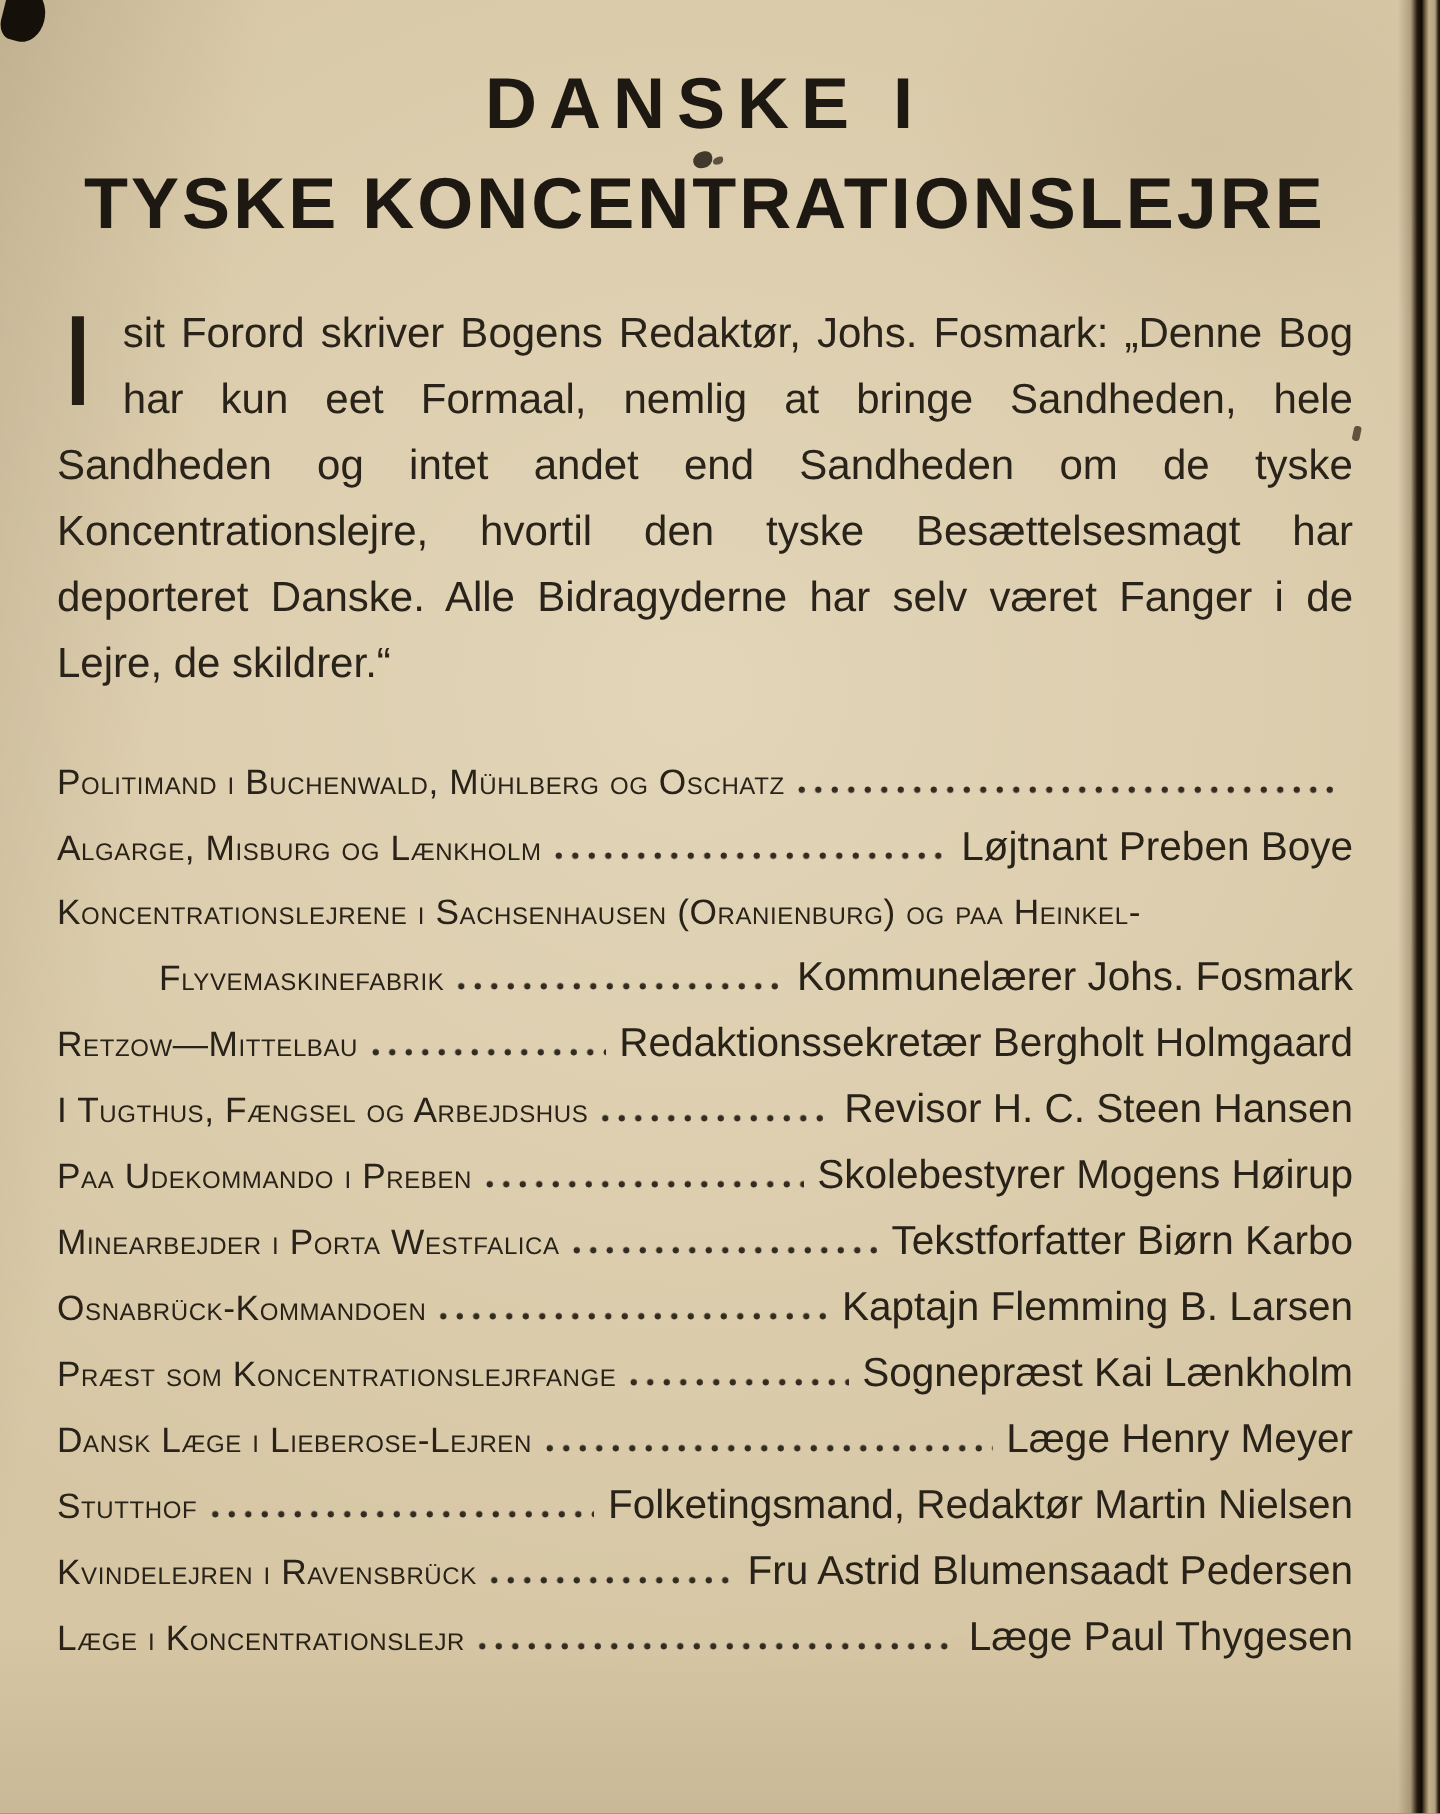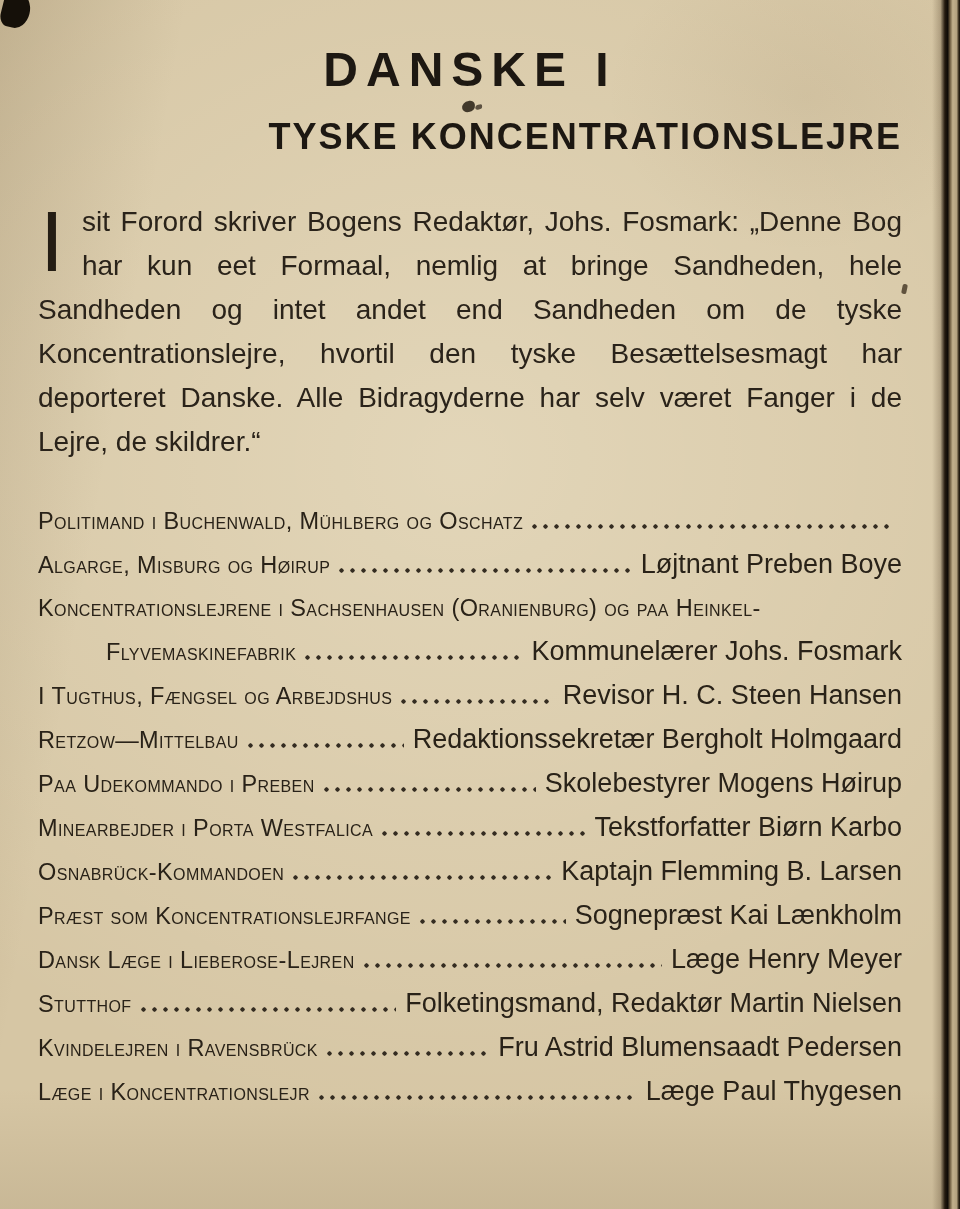--- a/index.html
+++ b/index.html
@@ -28,27 +28,26 @@
   }
   .title-block { text-align: center; color: #1d1812; }
   .title-line-1 {
     font-size: 48px;
     font-weight: bold;
     letter-spacing: 8px;
     line-height: 52px;
     white-space: nowrap;
   }
   .title-line-2 {
-    font-size: 36px;
+    font-size: 48px;
     font-weight: bold;
     letter-spacing: 2px;
     line-height: 58px;
     margin-top: 12px;
     white-space: nowrap;
-    text-align: right;
   }
   .foreword {
     margin-top: 34px;
     font-size: 28px;
     line-height: 44px;
     text-align: justify;
     color: #2a231a;
   }
   .drop-cap {
     float: left;
@@ -152,41 +151,41 @@
     <div class="foreword">
       <span class="drop-cap">I</span><span>sit Forord skriver Bogens Redaktør, Johs. Fosmark: „Denne Bog har kun eet Formaal, nemlig at bringe Sandheden, hele Sandheden og intet andet end Sandheden om de tyske Koncentrationslejre, hvortil den tyske Besættelsesmagt har deporteret Danske. Alle Bidragyderne har selv været Fanger i de Lejre, de skildrer.“</span>
     </div>
 
     <div class="toc">
         <div class="toc-line">
           <span class="topic">Politimand i Buchenwald, Mühlberg og Oschatz</span>
           <span class="leader"></span>
         </div>
         <div class="toc-line">
-          <span class="topic">Algarge, Misburg og Høirup</span>
+          <span class="topic">Algarge, Misburg og Lænkholm</span>
           <span class="leader"></span>
           <span class="name">Løjtnant Preben Boye</span>
         </div>
         <div class="toc-line">
           <span class="topic">Koncentrationslejrene i Sachsenhausen (Oranienburg) og paa Heinkel-</span>
         </div>
         <div class="toc-line" style="padding-left: 68px; justify-content: flex-end;">
           <span class="topic">Flyvemaskinefabrik</span>
           <span class="leader"></span>
           <span class="name">Kommunelærer Johs. Fosmark</span>
         </div>
         <div class="toc-line">
+          <span class="topic">Retzow—Mittelbau</span>
+          <span class="leader"></span>
+          <span class="name">Redaktionssekretær Bergholt Holmgaard</span>
+        </div>
+        <div class="toc-line">
           <span class="topic">I Tugthus, Fængsel og Arbejdshus</span>
           <span class="leader"></span>
           <span class="name">Revisor H. C. Steen Hansen</span>
-        </div>
-        <div class="toc-line">
-          <span class="topic">Retzow—Mittelbau</span>
-          <span class="leader"></span>
-          <span class="name">Redaktionssekretær Bergholt Holmgaard</span>
         </div>
         <div class="toc-line">
           <span class="topic">Paa Udekommando i Preben</span>
           <span class="leader"></span>
           <span class="name">Skolebestyrer Mogens Høirup</span>
         </div>
         <div class="toc-line">
           <span class="topic">Minearbejder i Porta Westfalica</span>
           <span class="leader"></span>
           <span class="name">Tekstforfatter Biørn Karbo</span>

